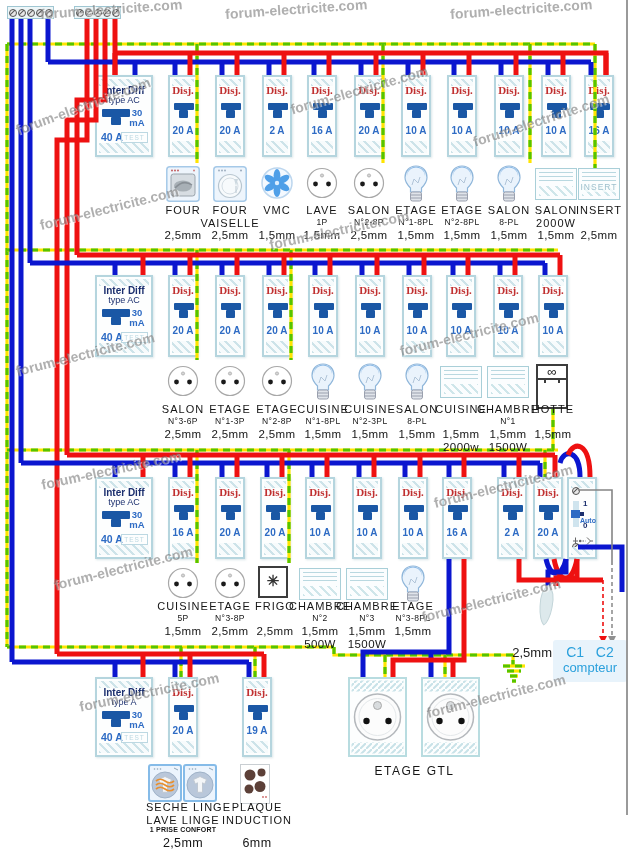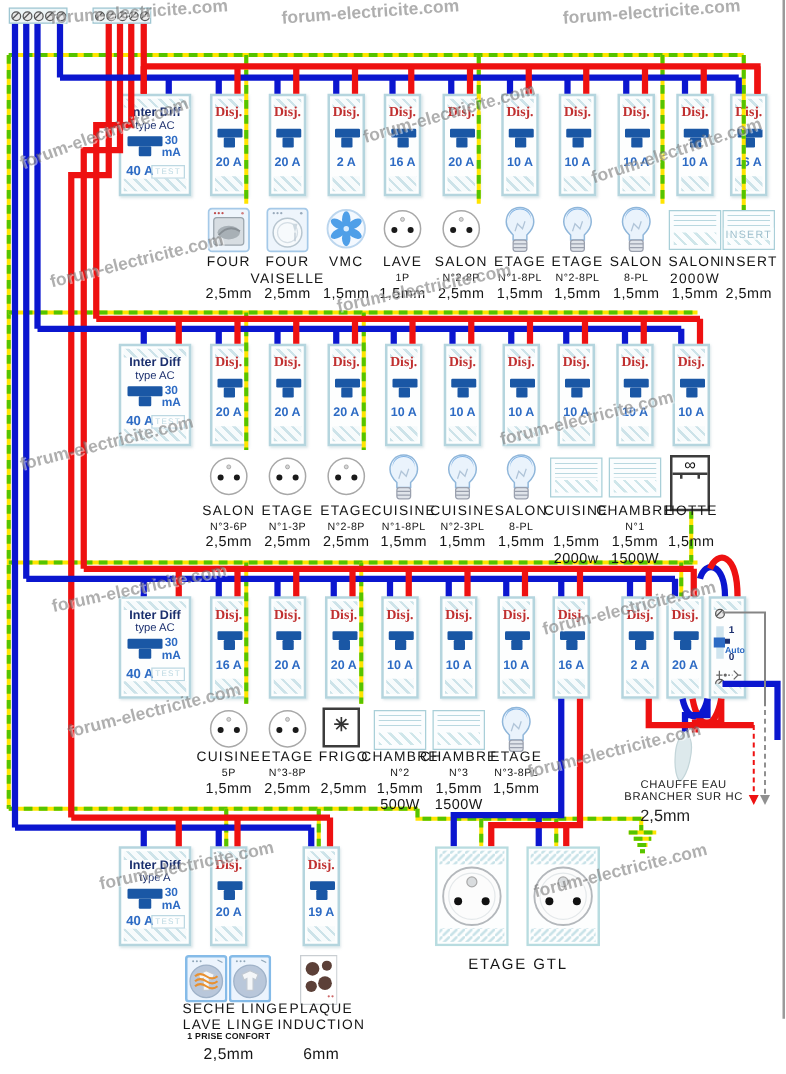--- a/index.html
+++ b/index.html
@@ -892,26 +892,30 @@
           <circle cx="18.5" cy="44" r="3.2" fill="#111"></circle>
           <circle cx="40.5" cy="44" r="3.2" fill="#111"></circle>
         </svg></div>
       <div style="position:absolute;left:533px;top:583px;transform:rotate(7deg);z-index:2;"><svg width="26" height="44" viewBox="0 0 26 44">
           <path d="M13,2 C18,6 20,14 19,24 C18.5,32 16,40 13,42 C10,40 7.5,32 7,24 C6,14 8,6 13,2 Z" fill="#dde9ec" stroke="#c3d5d9"></path>
         </svg></div>
     </div>
 
   <div id="gtl-label" style="left:352px;top:764px;width:125px;">ETAGE GTL</div>
 
-  <div class="chtxt" style="left:492px;top:622px;width:110px;font-size:9px;letter-spacing:.5px;">
-    <div>CHAUFFE EAU</div>
-    <div>BRANCHER SUR HC</div>
-  </div>
   <div class="chtxt" style="left:480px;top:645px;width:72px;font-size:13px;text-align:right;">2,5mm</div>
 
+  <div id="meterbox">
+    <div class="c12 ctext">
+      <span>C1</span>
+      <span>&nbsp;</span>
+      <span>C2</span>
+    </div>
+    <div class="cpt ctext">compteur</div>
+  </div>
 
   <div id="rightborder"></div>
 <div class="term" style="left:7px;top:6px;width:47px;">
       <div class="screw" style="left:1px;top:1.5px;"></div>
       <div class="screw" style="left:10px;top:1.5px;"></div>
       <div class="screw" style="left:19px;top:1.5px;"></div>
       <div class="screw" style="left:28px;top:1.5px;"></div>
       <div class="screw" style="left:37px;top:1.5px;"></div>
     </div>
     <div class="term" style="left:74px;top:6px;width:47px;">

